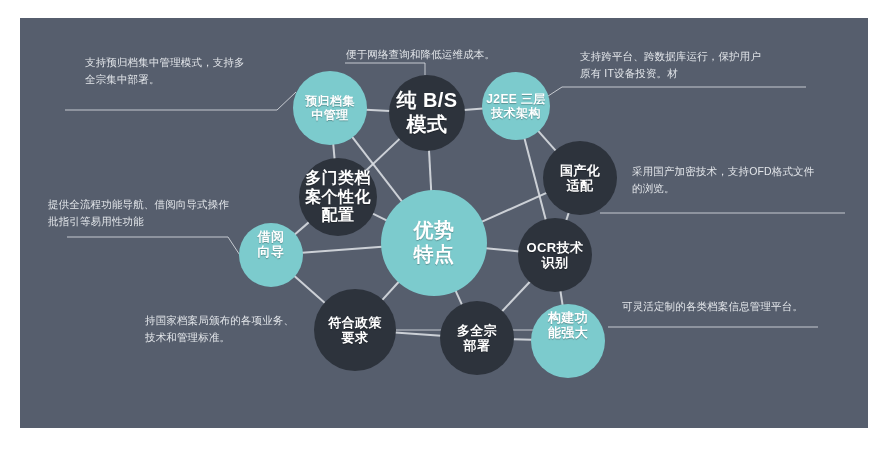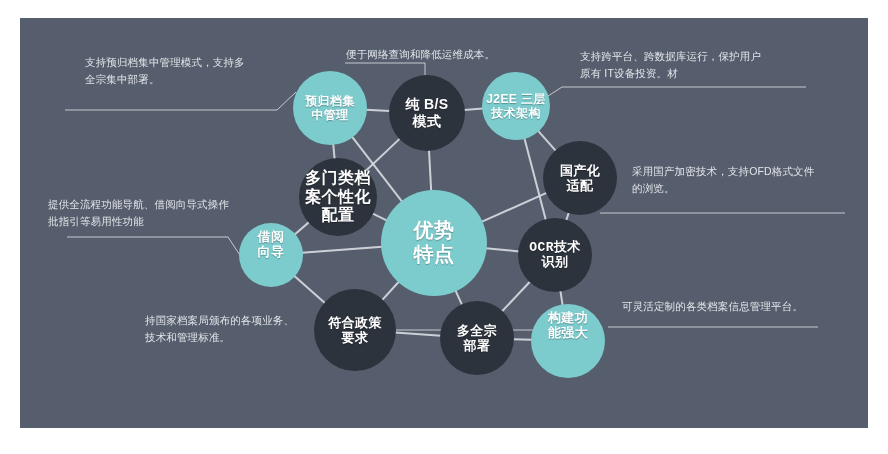--- a/index.html
+++ b/index.html
@@ -98,32 +98,32 @@
       <circle cx="271" cy="255" r="32" fill="#7ccbcd"></circle>
       <circle cx="555" cy="255" r="37" fill="#2d333c"></circle>
       <circle cx="355" cy="330" r="41" fill="#2d333c"></circle>
       <circle cx="477" cy="338" r="37" fill="#2d333c"></circle>
       <circle cx="568" cy="341" r="37" fill="#7ccbcd"></circle>
       <circle cx="434" cy="243" r="53" fill="#7ccbcd"></circle>
     </svg>
   <div id="labels">
       <div class="node-label" style="left: 293px; top: 71px; width: 74px; height: 74px; font-size: 12px;">预归档集
 中管理</div>
-      <div class="node-label" style="left: 389px; top: 75px; width: 76px; height: 76px; font-size: 14px;">纯 B/S
+      <div class="node-label" style="left: 389px; top: 75px; width: 76px; height: 76px; font-size: 20px;">纯 B/S
 模式</div>
       <div class="node-label" style="left: 482px; top: 72px; width: 68px; height: 68px; font-size: 12px;">J2EE 三层
 技术架构</div>
       <div class="node-label" style="left: 543px; top: 141px; width: 74px; height: 74px; font-size: 13px;">国产化
 适配</div>
       <div class="node-label" style="left: 299px; top: 158px; width: 78px; height: 78px; font-size: 16px;">多门类档
 案个性化
 配置</div>
       <div class="node-label" style="left: 239px; top: 212px; width: 64px; height: 64px; font-size: 13px;">借阅
 向导</div>
-      <div class="node-label" style="left: 518px; top: 218px; width: 74px; height: 74px; font-size: 13px; font-family: Liberation Mono, monospace;">OCR技术
+      <div class="node-label" style="left: 518px; top: 218px; width: 74px; height: 74px; font-size: 13px;">OCR技术
 识别</div>
       <div class="node-label" style="left: 314px; top: 289px; width: 82px; height: 82px; font-size: 13px;">符合政策
 要求</div>
       <div class="node-label" style="left: 440px; top: 301px; width: 74px; height: 74px; font-size: 13px;">多全宗
 部署</div>
       <div class="node-label" style="left: 531px; top: 288px; width: 74px; height: 74px; font-size: 13px;">构建功
 能强大</div>
       <div class="node-label" style="left: 381px; top: 190px; width: 106px; height: 106px; font-size: 20px;">优势
 特点</div>
     </div>

